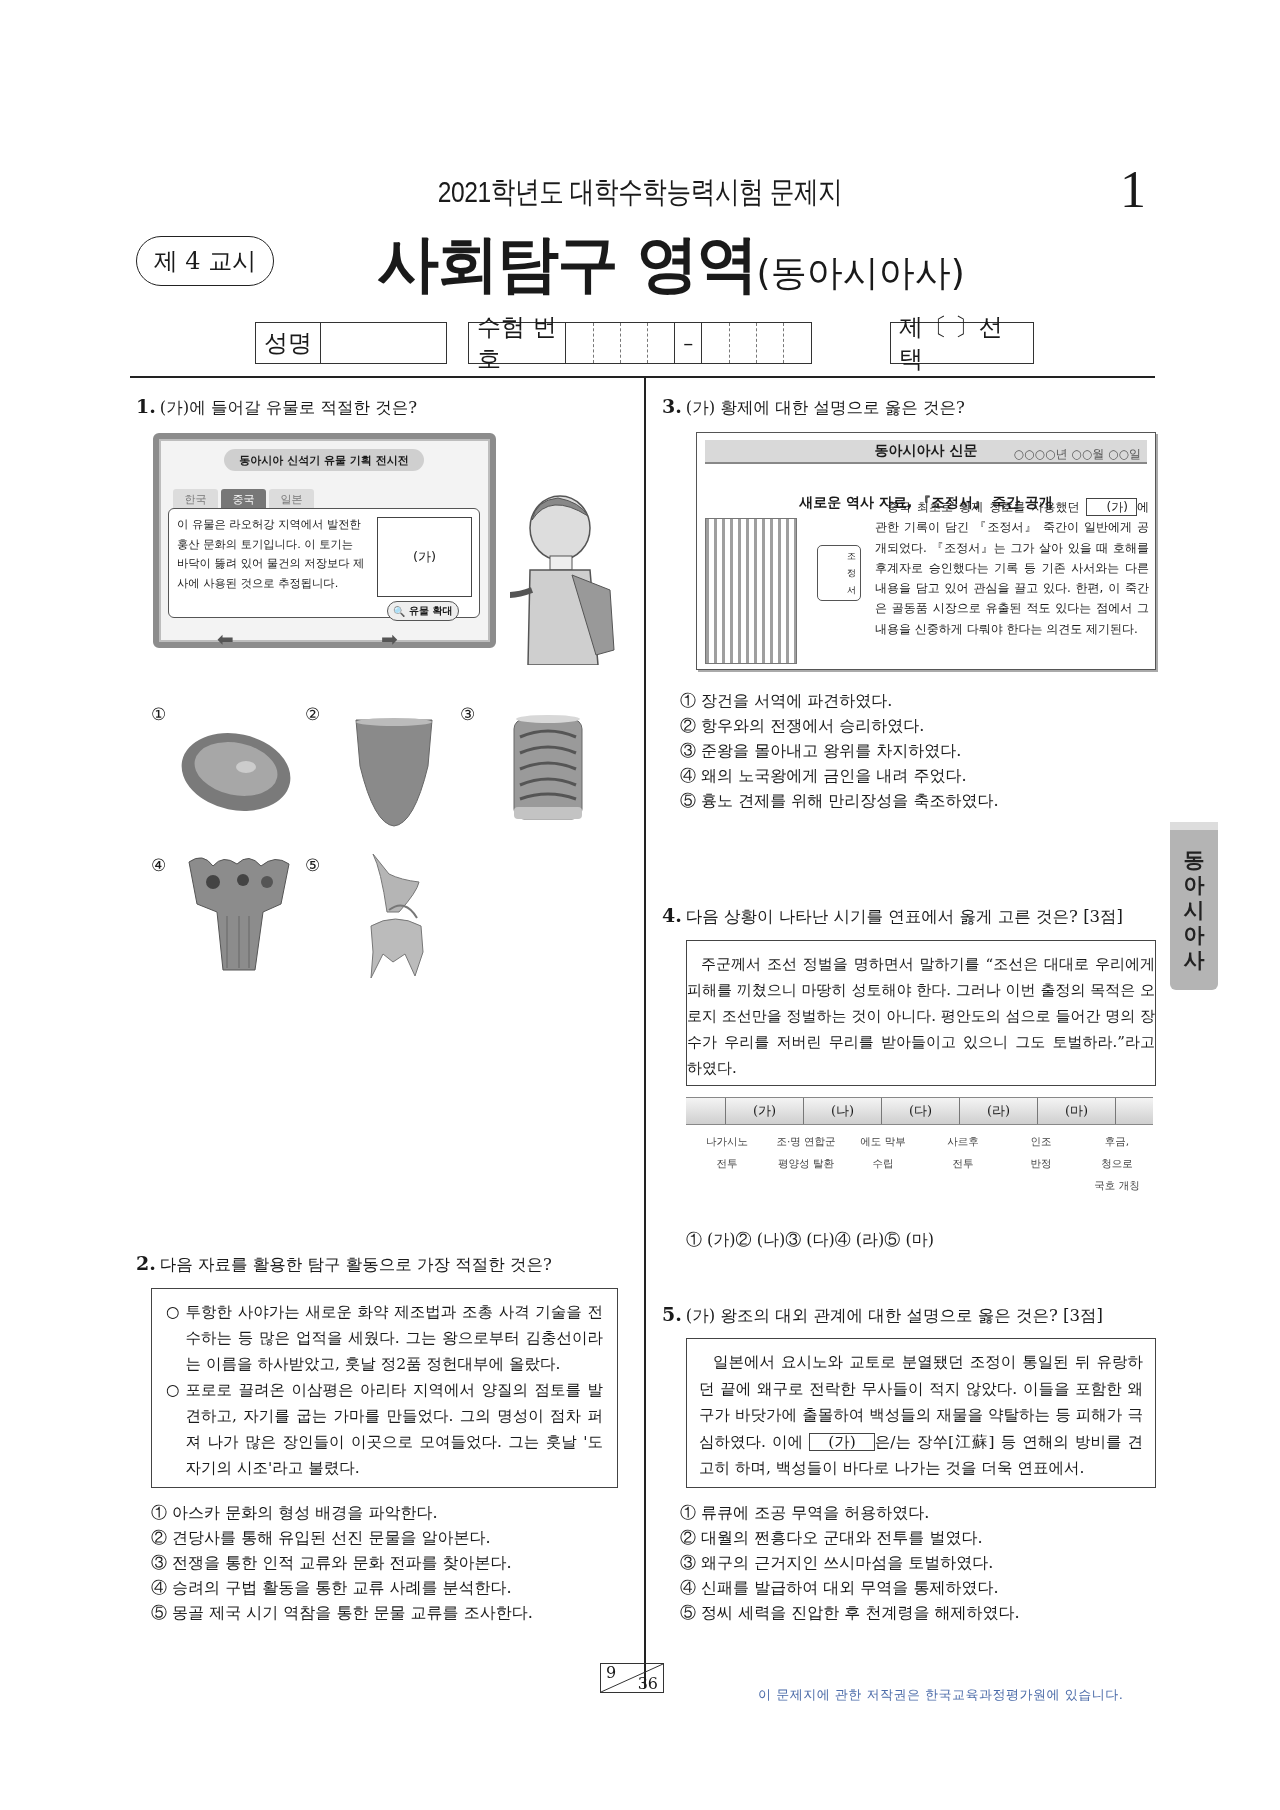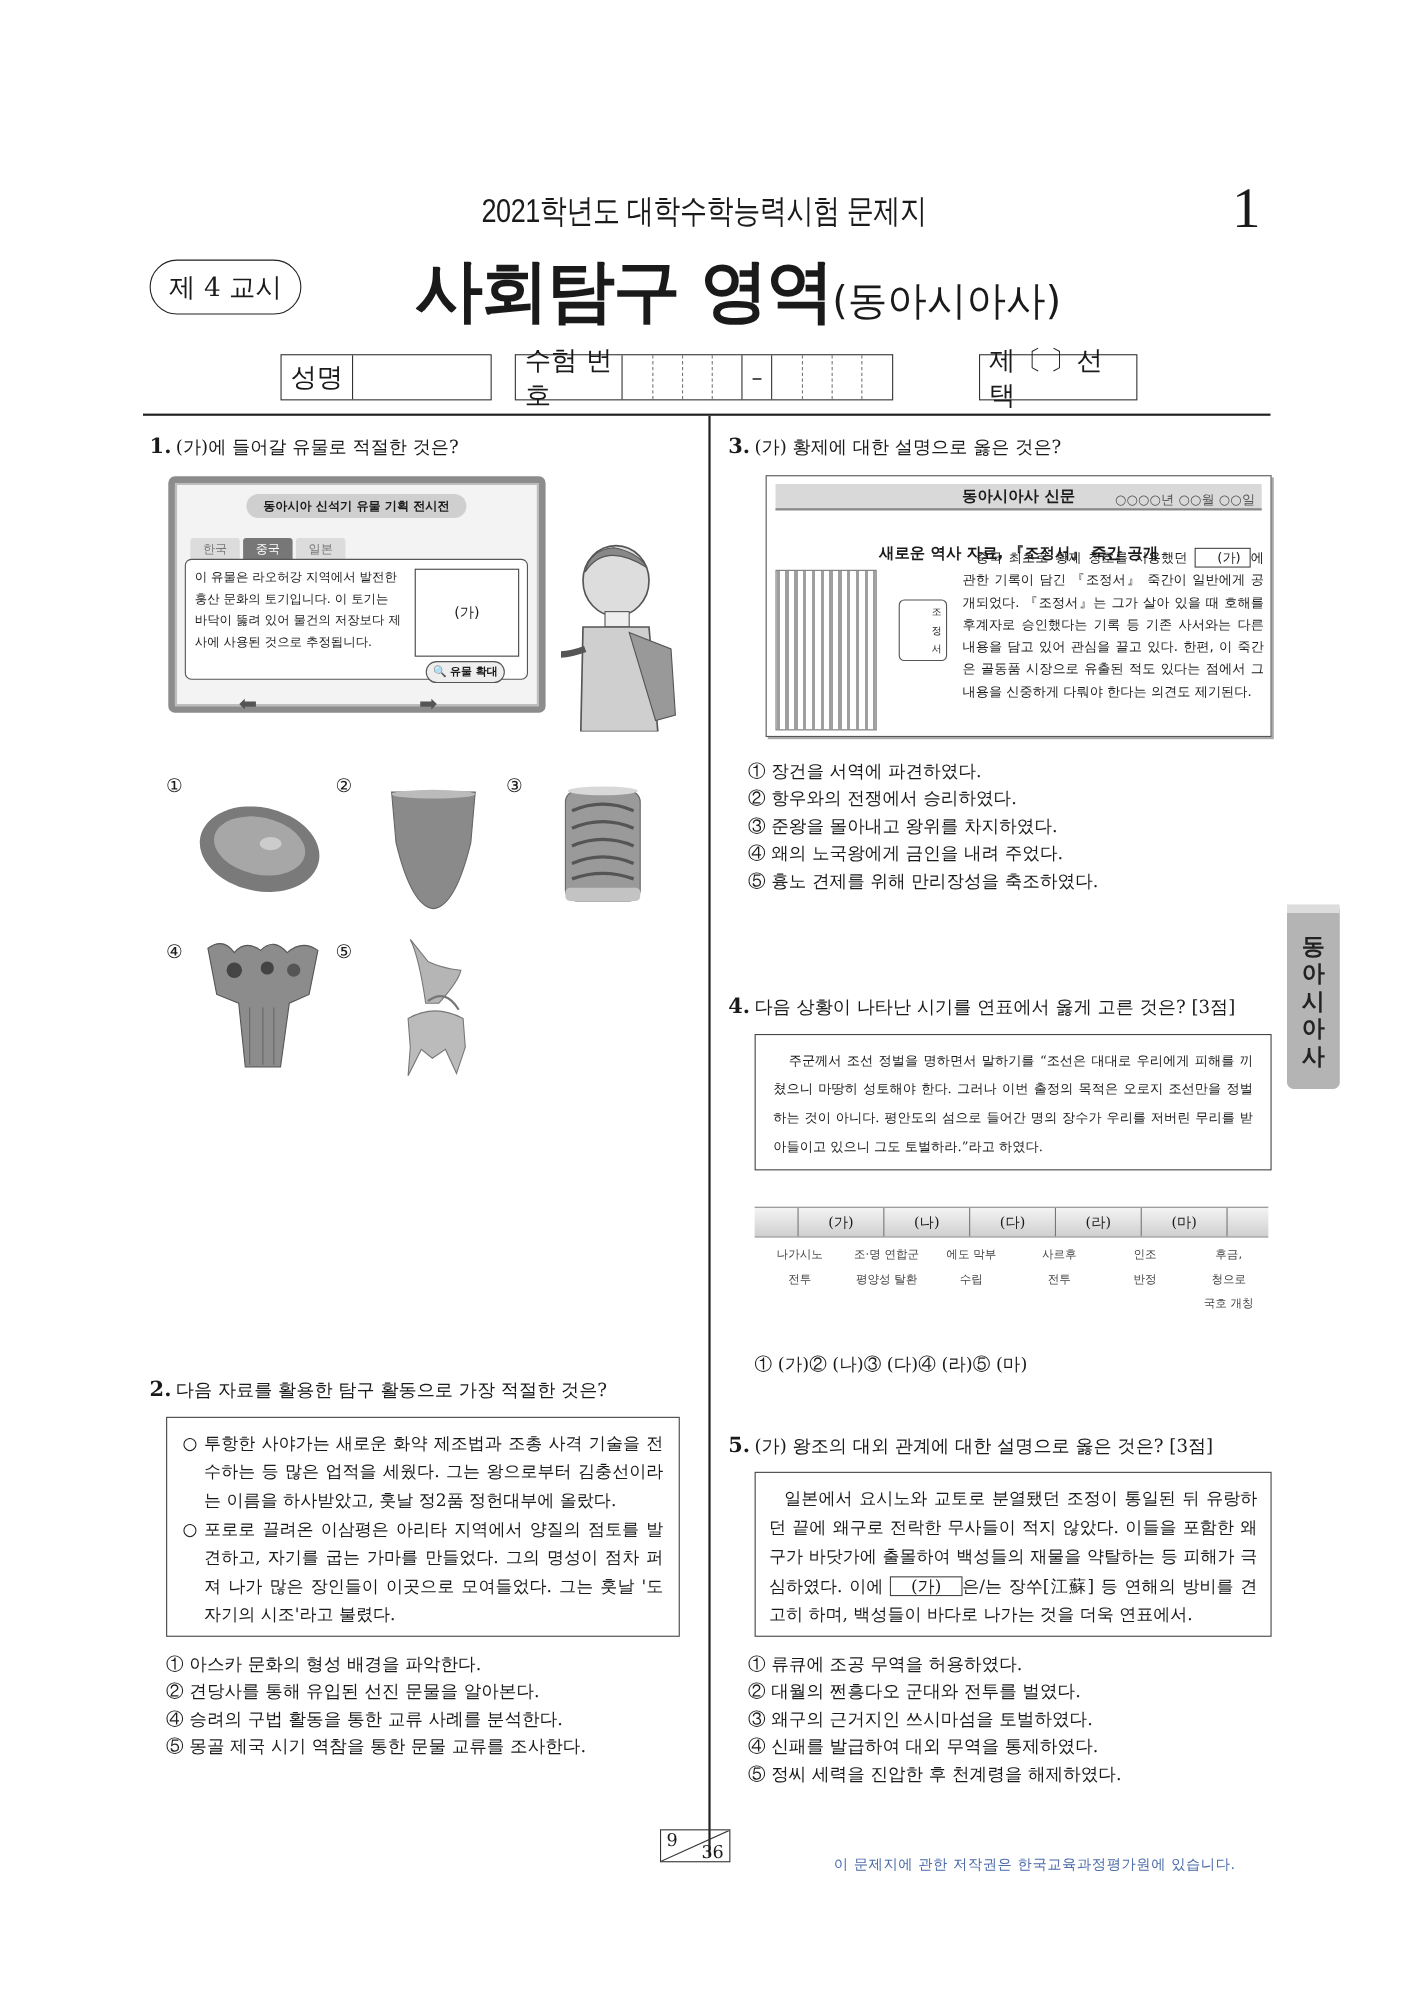--- a/index.html
+++ b/index.html
@@ -186,20 +186,21 @@
     <span style="text-align:justify">투항한 사야가는 새로운 화약 제조법과 조총 사격 기술을 전수하는 등 많은 업적을 세웠다. 그는 왕으로부터 김충선이라는 이름을 하사받았고, 훗날 정2품 정헌대부에 올랐다.</span>
   </div>
   <div style="display:flex;gap:6px;">
     <span>○</span>
     <span style="text-align:justify">포로로 끌려온 이삼평은 아리타 지역에서 양질의 점토를 발견하고, 자기를 굽는 가마를 만들었다. 그의 명성이 점차 퍼져 나가 많은 장인들이 이곳으로 모여들었다. 그는 훗날 '도자기의 시조'라고 불렸다.</span>
   </div>
 </div>
 <div class="abs options" style="left:151px;top:1500px;">
   <div>① 아스카 문화의 형성 배경을 파악한다.</div>
   <div>② 견당사를 통해 유입된 선진 문물을 알아본다.</div>
+  <div>③ 전쟁을 통한 인적 교류와 문화 전파를 찾아본다.</div>
   <div>④ 승려의 구법 활동을 통한 교류 사례를 분석한다.</div>
   <div>⑤ 몽골 제국 시기 역참을 통한 문물 교류를 조사한다.</div>
 </div>
 
 <div class="abs q-title" style="left:662px;top:395px;">
   <span class="q-num">3.</span><span>(가) 황제에 대한 설명으로 옳은 것은?</span>
 </div>
 <div class="abs news sans">
   <div class="mast">
     <span>동아시아사 신문</span>
@@ -229,21 +230,21 @@
   <span>동</span>
   <span>아</span>
   <span>시</span>
   <span>아</span>
   <span>사</span>
 </div>
 
 <div class="abs q-title" style="left:662px;top:904px;">
   <span class="q-num">4.</span><span>다음 상황이 나타난 시기를 연표에서 옳게 고른 것은? [3점]</span>
 </div>
-<div class="abs box" style="left:686px;top:940px;width:470px;height:124px;padding:10px 16px;font-size:12px;line-height:26px;text-indent:14px;text-align:justify;">주군께서 조선 정벌을 명하면서 말하기를 “조선은 대대로 우리에게 피해를 끼쳤으니 마땅히 성토해야 한다. 그러나 이번 출정의 목적은 오로지 조선만을 정벌하는 것이 아니다. 평안도의 섬으로 들어간 명의 장수가 우리를 저버린 무리를 받아들이고 있으니 그도 토벌하라.”라고 하였다.</div>
+<div class="abs box" style="left:686px;top:940px;width:470px;height:146px;padding:10px 0;font-size:15px;line-height:26px;text-indent:14px;text-align:justify;">주군께서 조선 정벌을 명하면서 말하기를 “조선은 대대로 우리에게 피해를 끼쳤으니 마땅히 성토해야 한다. 그러나 이번 출정의 목적은 오로지 조선만을 정벌하는 것이 아니다. 평안도의 섬으로 들어간 명의 장수가 우리를 저버린 무리를 받아들이고 있으니 그도 토벌하라.”라고 하였다.</div>
 
 <div class="abs tl-bar">
   <div class="tl-seg" style="width:40px"></div>
   <div class="tl-seg" style="width:78px">(가)</div>
   <div class="tl-seg" style="width:78px">(나)</div>
   <div class="tl-seg" style="width:78px">(다)</div>
   <div class="tl-seg" style="width:78px">(라)</div>
   <div class="tl-seg" style="width:78px">(마)</div>
   <div class="tl-seg" style="flex:1;border-right:none"></div>
 </div>

